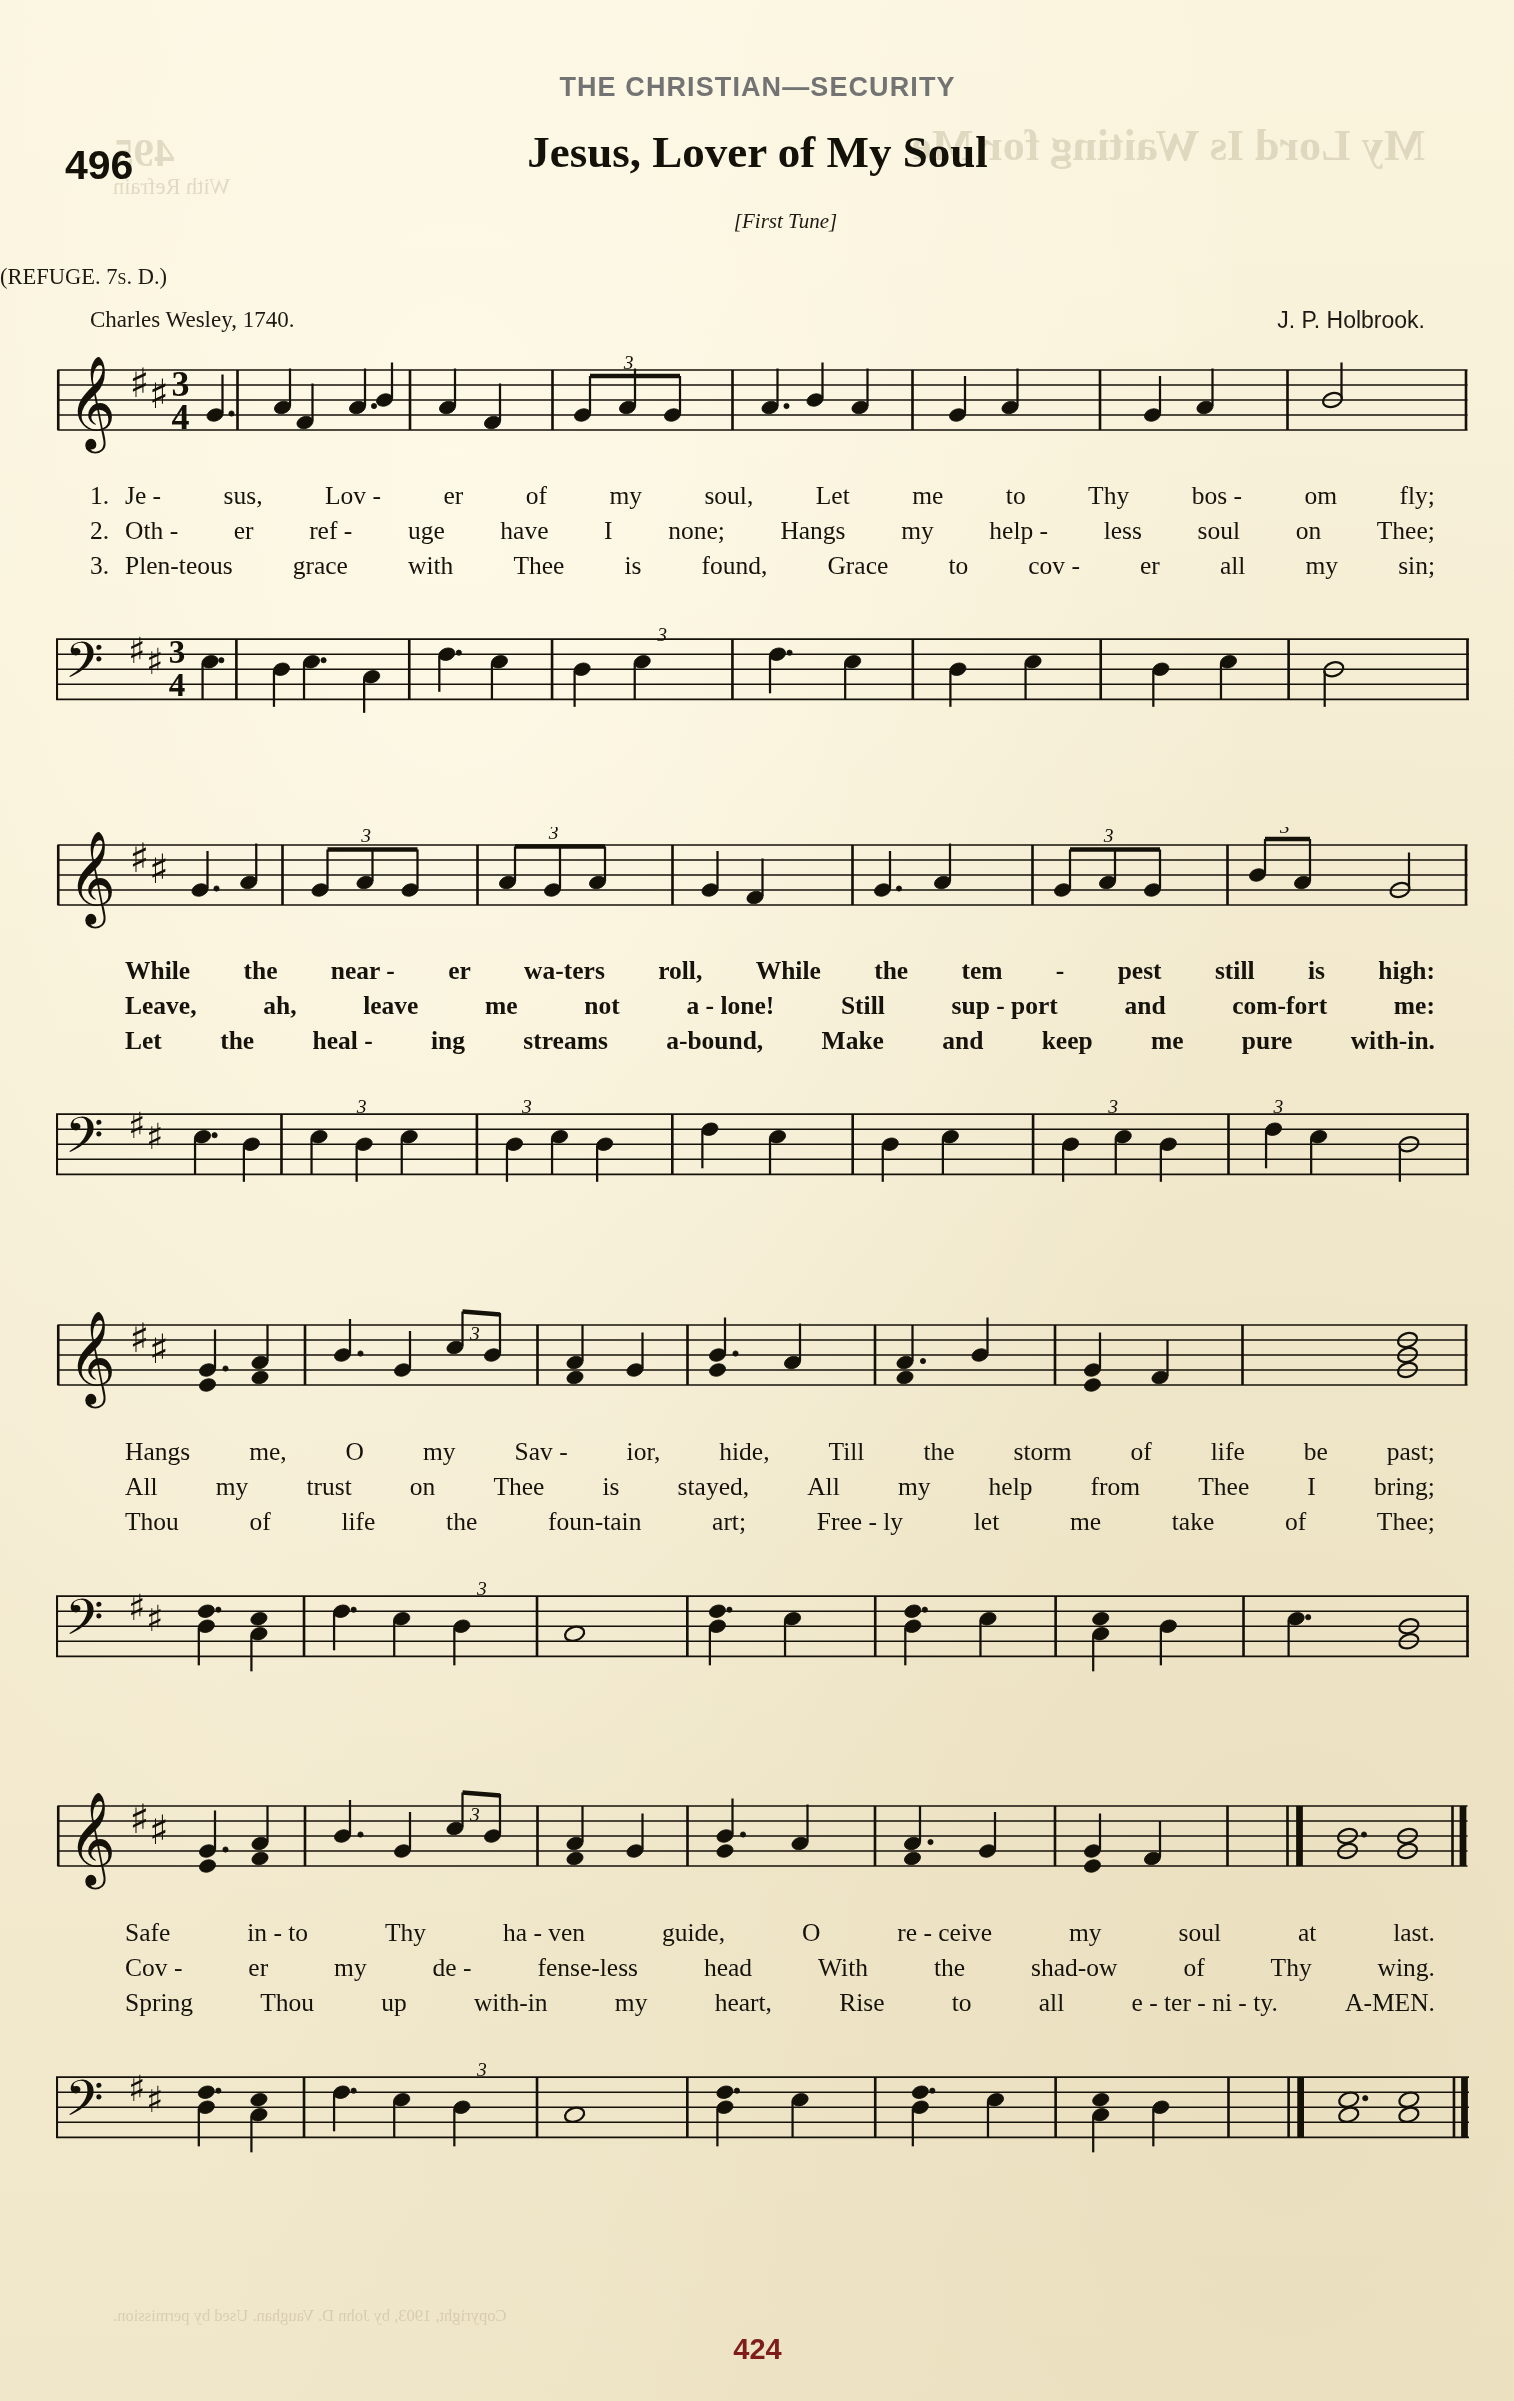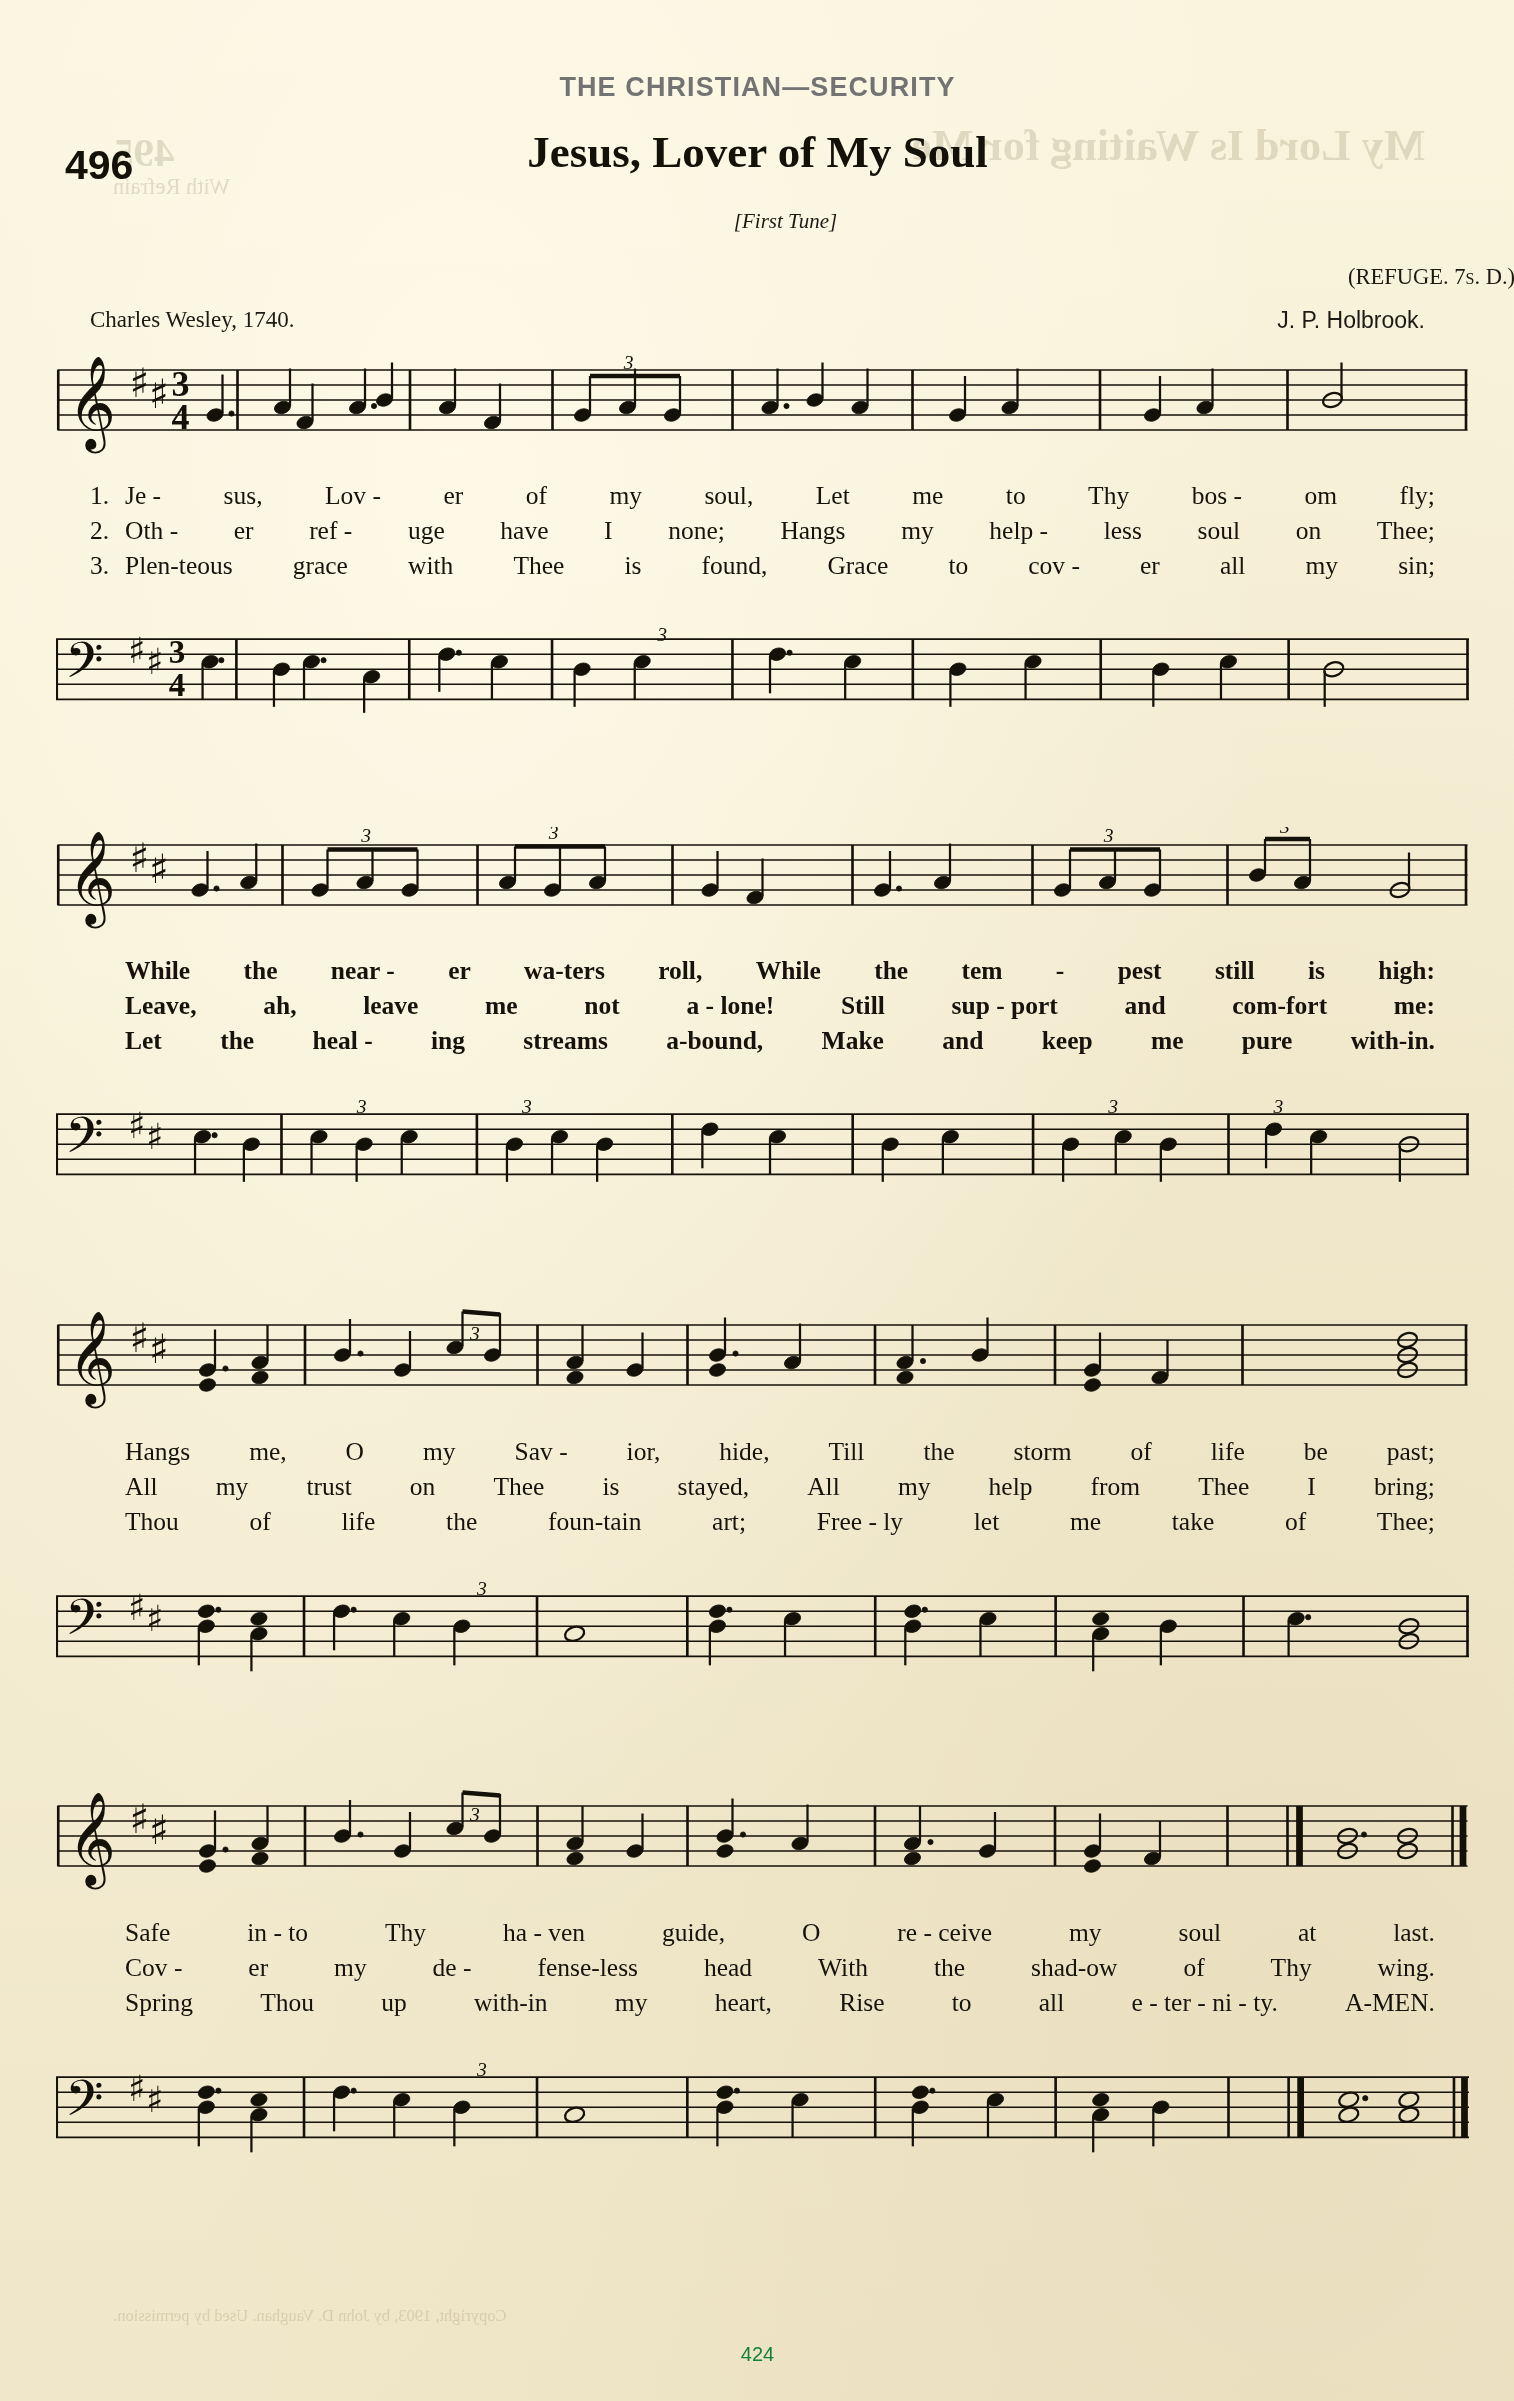--- a/index.html
+++ b/index.html
@@ -79,21 +79,21 @@
     font-size: 21px;
     font-style: italic;
     color: #1d1a14;
     padding-left: 28px;
   }
   .meter-note {
     position: absolute;
     top: 264px;
     left: 0;
     width: 100%;
-    text-align: right;
+    text-align: left;
     font-size: 22.5px;
     color: #1d1a14;
     font-variant: small-caps;
   }
   .author-credit {
     position: absolute;
     top: 307px;
     left: 90px;
     font-size: 23px;
     color: #1d1a14;
@@ -106,22 +106,23 @@
     font-size: 23px;
     color: #1d1a14;
   }
   .page-number {
     position: absolute;
     bottom: 35px;
     left: 0;
     width: 100%;
     text-align: center;
     font-family: "Liberation Sans", sans-serif;
-    font-size: 20px;
-    color: #15803d;
+    font-size: 29px;
+    color: #7f1d1d;
+    font-weight: bold;
   }
 
   
   .system {
     position: absolute;
     left: 56px;
     width: 1413px;
   }
   .staff {
     position: relative;

